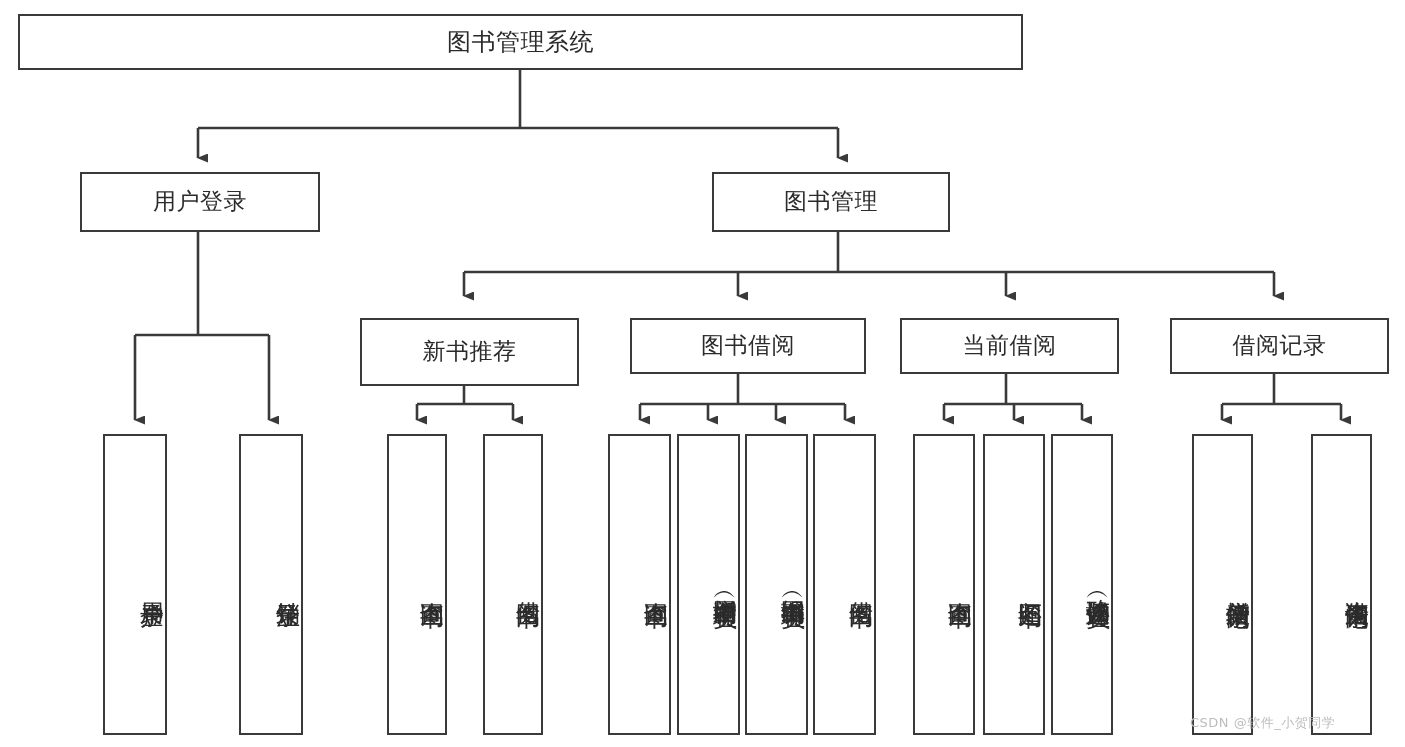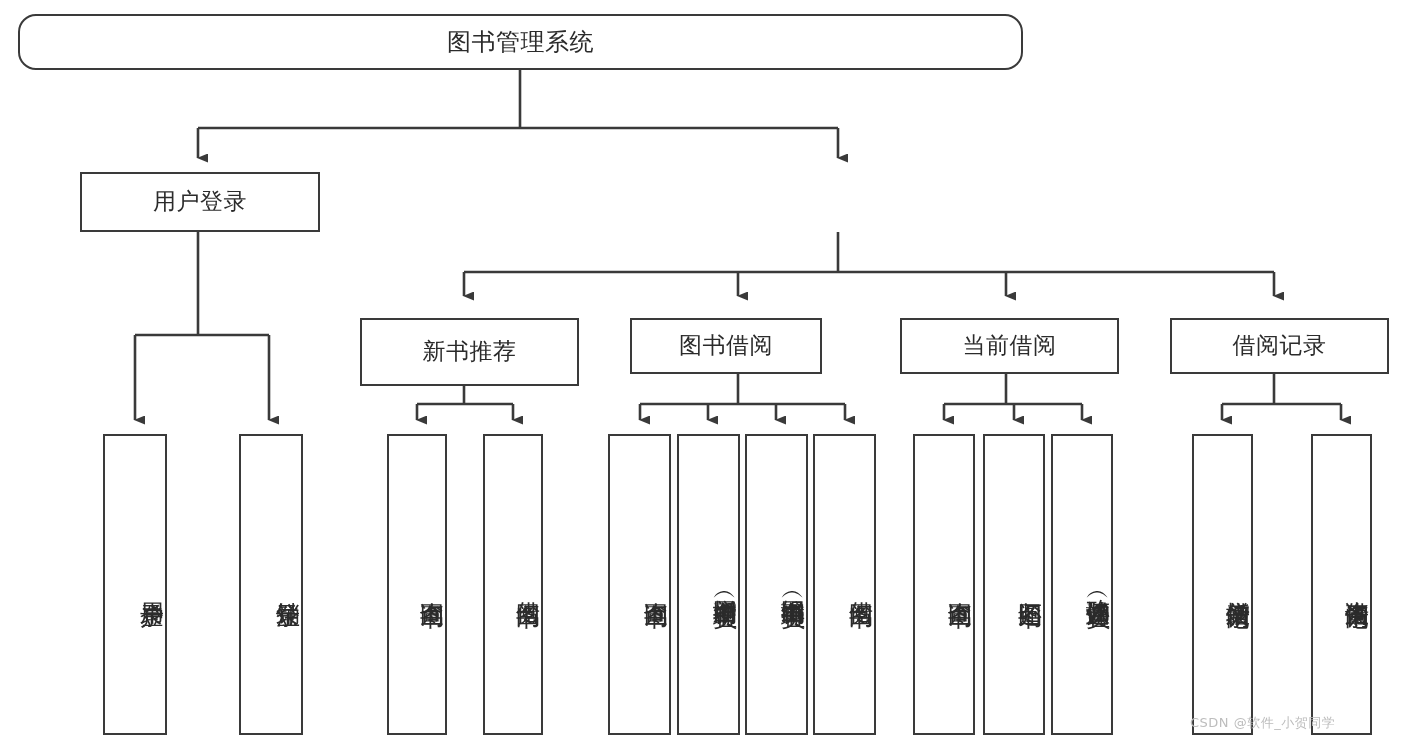--- a/index.html
+++ b/index.html
@@ -36,21 +36,20 @@
     color: #2b2b2b;
     text-align: center;
     line-height: 1.12;
   }
   .node.horiz {
     font-size: 23px;
     letter-spacing: 0.5px;
   }
   .node.root {
     font-size: 24px;
-    border-radius: 18px;
   }
   .node.vert {
     writing-mode: vertical-rl;
     text-orientation: upright;
     font-size: 24px;
     letter-spacing: 1px;
     padding-top: 6px;
     padding-bottom: 6px;
     align-items: flex-start;
     justify-content: center;
@@ -122,23 +121,24 @@
       <path d="M1274,374 L1274,404"></path>
       <path d="M1222,404 L1341,404"></path>
       <path d="M1222,404 L1222,420" marker-end="url(#arrow)"></path>
       <path d="M1341,404 L1341,420" marker-end="url(#arrow)"></path>
     </g>
   </svg>
 
   <div class="node horiz root" style="left:18px; top:14px; width:1005px; height:56px;">图书管理系统</div>
 
   <div class="node horiz" style="left:80px; top:172px; width:240px; height:60px;">用户登录</div>
+  <div class="node horiz" style="left:712px; top:172px; width:238px; height:60px;">图书管理</div>
 
   <div class="node horiz" style="left:360px; top:318px; width:219px; height:68px;">新书推荐</div>
-  <div class="node horiz" style="left:630px; top:318px; width:192px; height:56px;">图书借阅</div>
+  <div class="node horiz" style="left:630px; top:318px; width:236px; height:56px;">图书借阅</div>
   <div class="node horiz" style="left:900px; top:318px; width:219px; height:56px;">当前借阅</div>
   <div class="node horiz" style="left:1170px; top:318px; width:219px; height:56px;">借阅记录</div>
 
   <div class="node vert" style="left:103px; top:434px; width:64px; height:301px;">
     <span class="vtext">用户登录</span>
   </div>
   <div class="node vert" style="left:239px; top:434px; width:64px; height:301px;">
     <span class="vtext">注销登录</span>
   </div>
 

